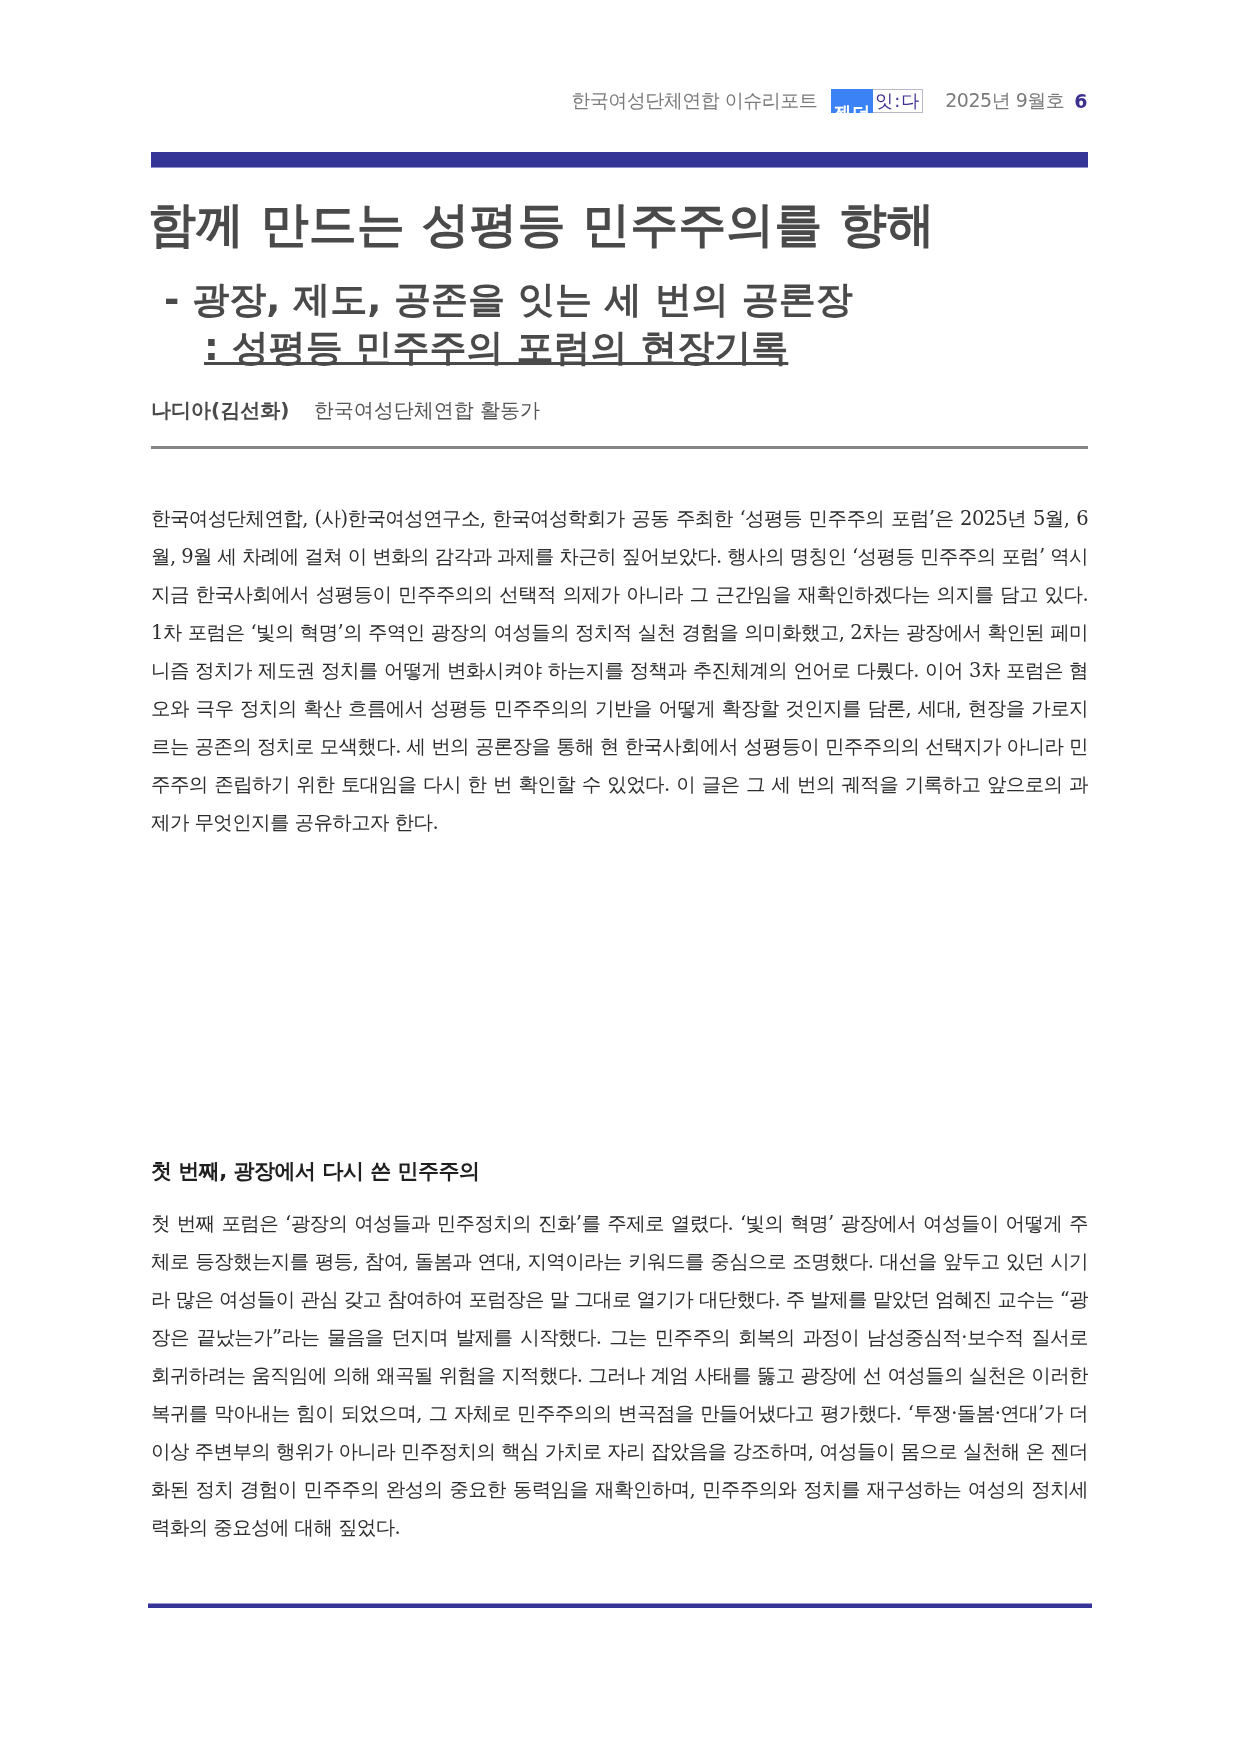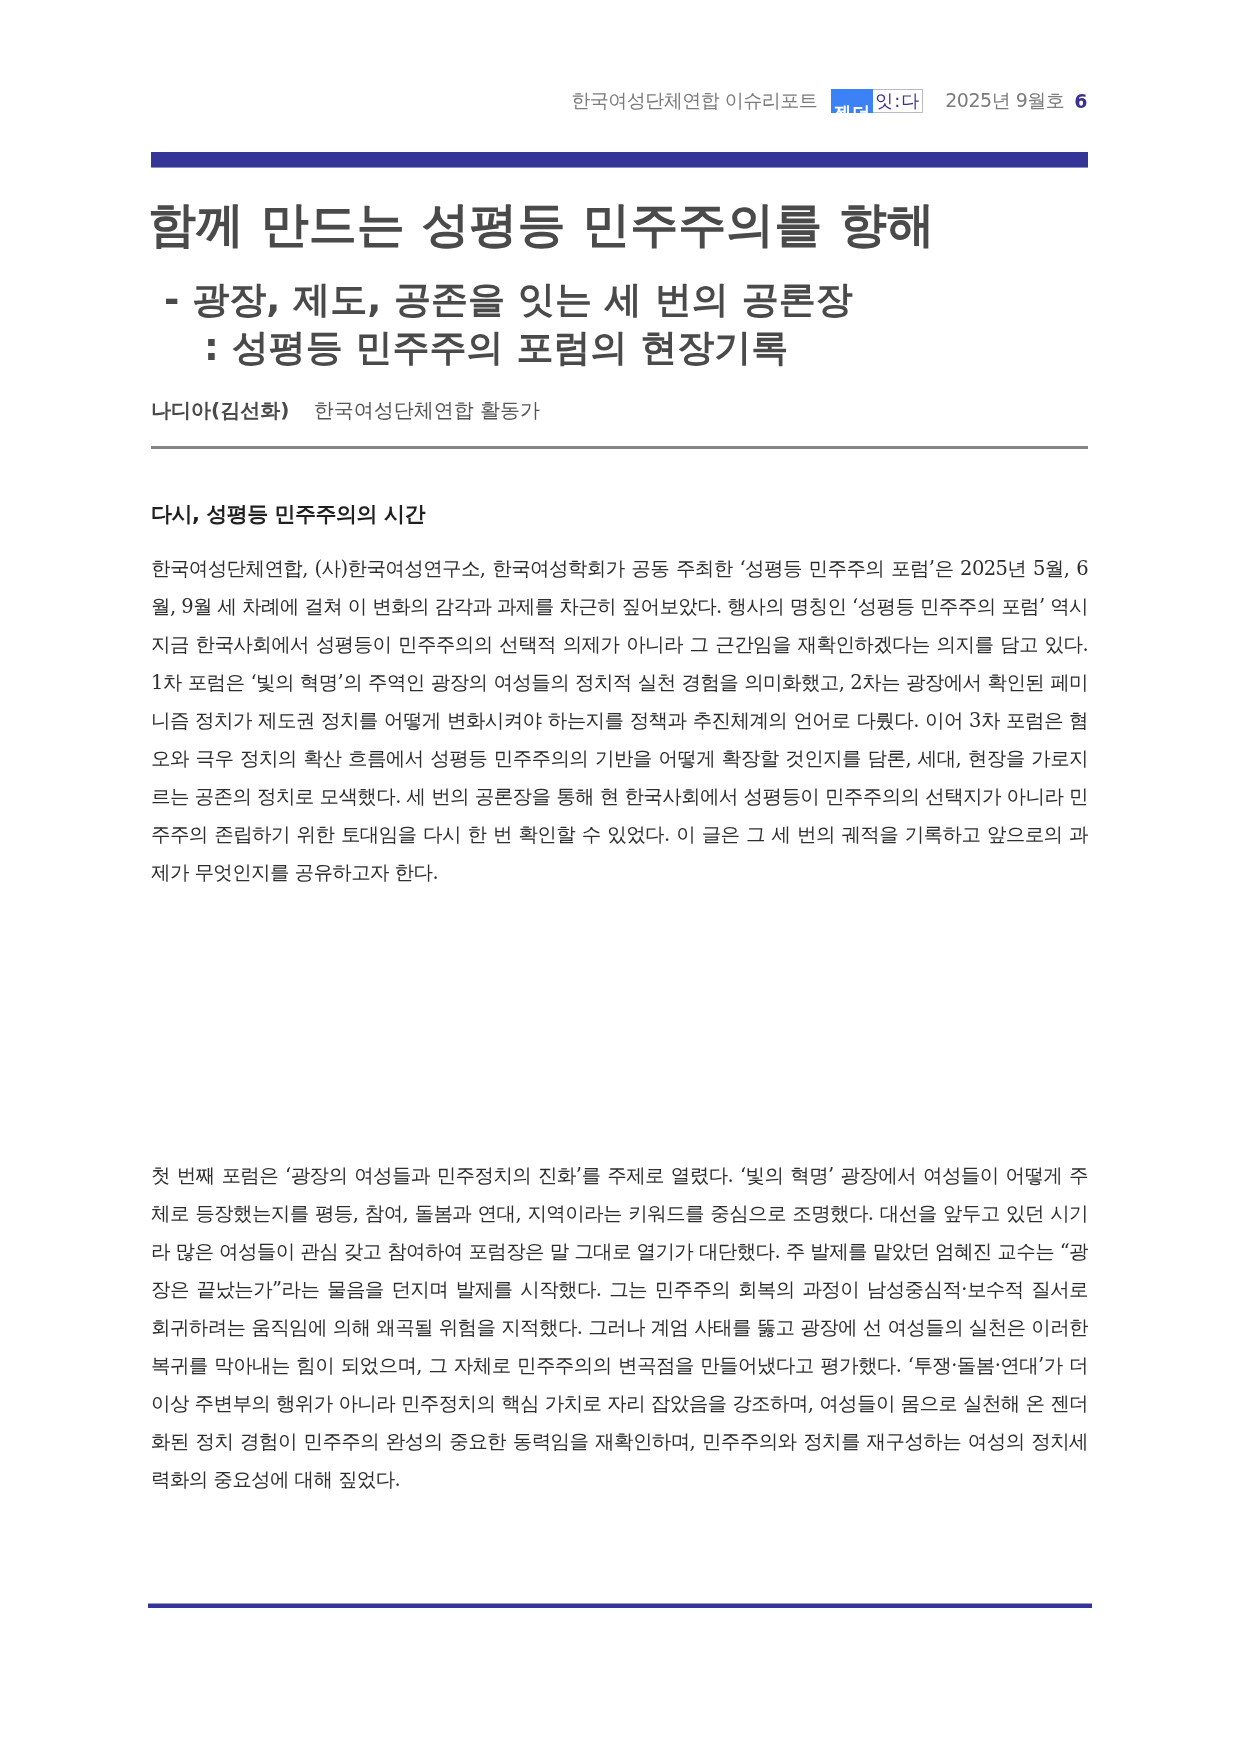--- a/index.html
+++ b/index.html
@@ -78,21 +78,21 @@
     .subtitle {
       position: absolute;
       left: 164px;
       top: 276px;
       font-size: 37px;
       font-weight: bold;
       color: #4a4a4a;
       line-height: 48px;
       white-space: nowrap;
     }
-    .subtitle .line2 { padding-left: 40px; display: block; }
+    .subtitle .line2 { padding-left: 40px; display: block; text-decoration: underline; }
     .subtitle .line1 { display: block; }
 
     .byline {
       position: absolute;
       left: 151px;
       top: 397px;
       font-size: 20px;
       color: #555555;
       white-space: nowrap;
     }
@@ -167,21 +167,21 @@
 </div>
 
 <div class="byline">
   <span class="author">나디아(김선화)</span>
   <span>한국여성단체연합 활동가</span>
 </div>
 
 <div class="divider-grey"></div>
 
 <section class="section" id="sec1">
-  <h2>다시, 성평등 민주주의의 시간</h2>
   <p>한국여성단체연합, (사)한국여성연구소, 한국여성학회가 공동 주최한 ‘성평등 민주주의 포럼’은 2025년 5월, 6월, 9월 세 차례에 걸쳐 이 변화의 감각과 과제를 차근히 짚어보았다. 행사의 명칭인 ‘성평등 민주주의 포럼’ 역시 지금 한국사회에서 성평등이 민주주의의 선택적 의제가 아니라 그 근간임을 재확인하겠다는 의지를 담고 있다. 1차 포럼은 ‘빛의 혁명’의 주역인 광장의 여성들의 정치적 실천 경험을 의미화했고, 2차는 광장에서 확인된 페미니즘 정치가 제도권 정치를 어떻게 변화시켜야 하는지를 정책과 추진체계의 언어로 다뤘다. 이어 3차 포럼은 혐오와 극우 정치의 확산 흐름에서 성평등 민주주의의 기반을 어떻게 확장할 것인지를 담론, 세대, 현장을 가로지르는 공존의 정치로 모색했다. 세 번의 공론장을 통해 현 한국사회에서 성평등이 민주주의의 선택지가 아니라 민주주의 존립하기 위한 토대임을 다시 한 번 확인할 수 있었다. 이 글은 그 세 번의 궤적을 기록하고 앞으로의 과제가 무엇인지를 공유하고자 한다.</p>
 </section>
 
 <section class="section" id="sec2">
+  <h2>첫 번째, 광장에서 다시 쓴 민주주의</h2>
   <p>첫 번째 포럼은 ‘광장의 여성들과 민주정치의 진화’를 주제로 열렸다. ‘빛의 혁명’ 광장에서 여성들이 어떻게 주체로 등장했는지를 평등, 참여, 돌봄과 연대, 지역이라는 키워드를 중심으로 조명했다. 대선을 앞두고 있던 시기라 많은 여성들이 관심 갖고 참여하여 포럼장은 말 그대로 열기가 대단했다. 주 발제를 맡았던 엄혜진 교수는 “광장은 끝났는가”라는 물음을 던지며 발제를 시작했다. 그는 민주주의 회복의 과정이 남성중심적·보수적 질서로 회귀하려는 움직임에 의해 왜곡될 위험을 지적했다. 그러나 계엄 사태를 뚫고 광장에 선 여성들의 실천은 이러한 복귀를 막아내는 힘이 되었으며, 그 자체로 민주주의의 변곡점을 만들어냈다고 평가했다. ‘투쟁·돌봄·연대’가 더 이상 주변부의 행위가 아니라 민주정치의 핵심 가치로 자리 잡았음을 강조하며, 여성들이 몸으로 실천해 온 젠더화된 정치 경험이 민주주의 완성의 중요한 동력임을 재확인하며, 민주주의와 정치를 재구성하는 여성의 정치세력화의 중요성에 대해 짚었다.</p>
 </section>
 
 <div class="bottom-line"></div>
 
 </body></html>

